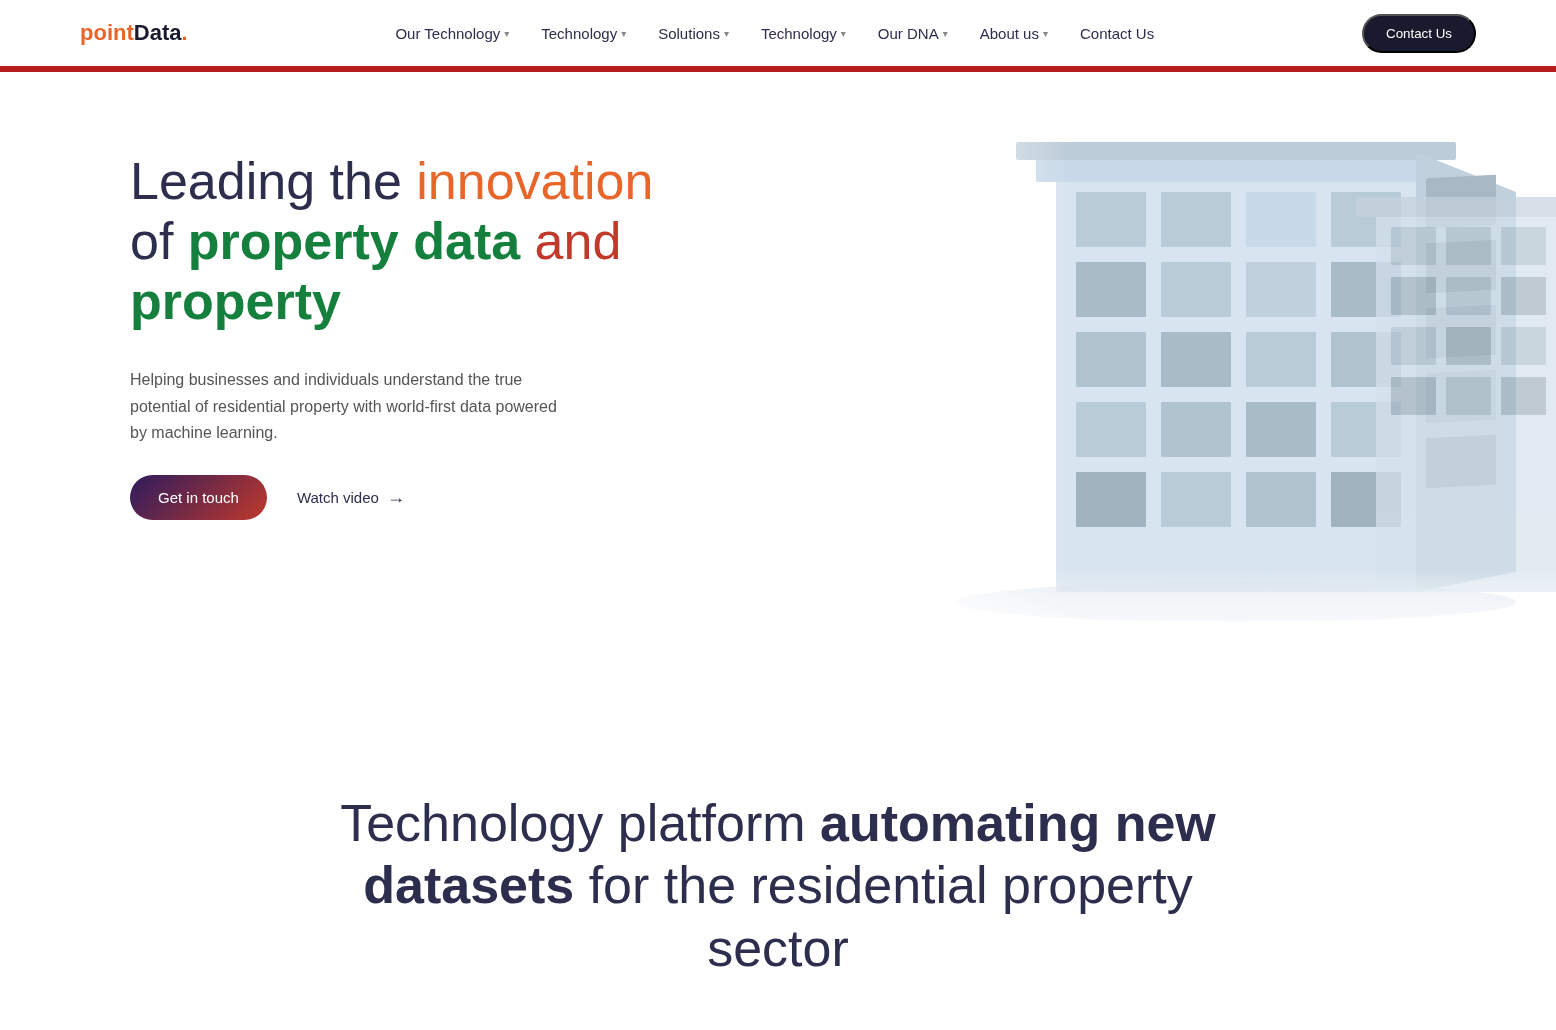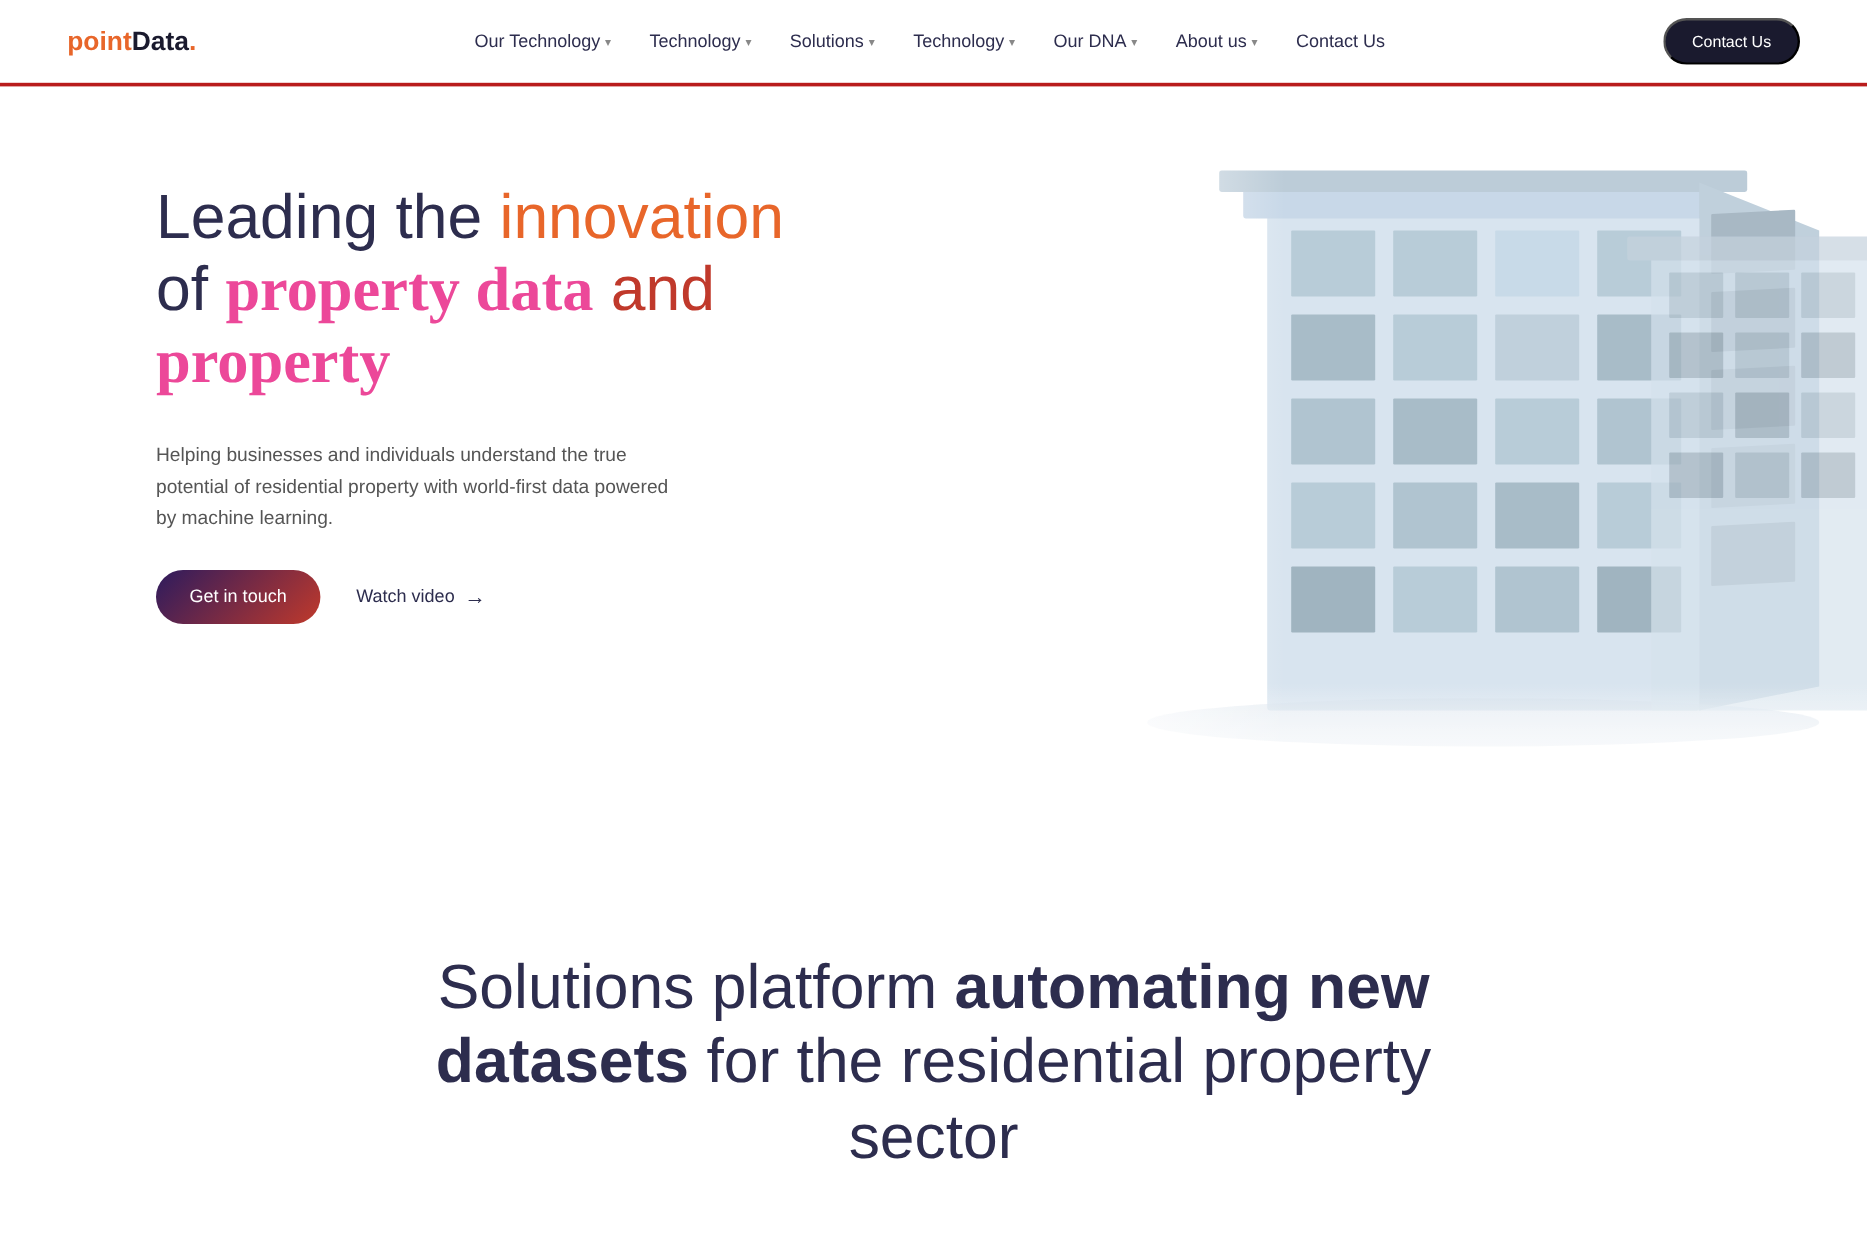--- a/index.html
+++ b/index.html
@@ -3,23 +3,23 @@
   <meta charset="utf-8">
   <style>
     * { margin: 0; padding: 0; box-sizing: border-box; }
     body { font-family: -apple-system, BlinkMacSystemFont, 'Segoe UI', sans-serif; background: #fff; overflow-x: hidden; }
 
     
     nav {
       display: flex;
       align-items: center;
       justify-content: space-between;
-      padding: 0 56px;
+      padding: 0 80px;
       height: 72px;
-      border-bottom: 3px solid #b91c1c;
+      border-bottom: 6px solid #b91c1c;
       position: relative;
       z-index: 10;
       background: #fff;
     }
     .logo {
       font-size: 22px;
       font-weight: 400;
       color: #e8662a;
       cursor: pointer;
     }
@@ -73,23 +73,22 @@
       line-height: 1.15;
       margin-bottom: 36px;
       color: #2d2d4e;
       font-weight: 400;
     }
     .hero-title .highlight-orange {
       color: #e8662a;
       font-weight: 400;
     }
     .hero-title .highlight-bold {
-      color: #ec4899;
+      color: #15803d;
       font-weight: 800;
-      font-family: Liberation Serif, serif;
     }
     .hero-title .highlight-bold-orange {
       color: #c0392b;
       font-weight: 400;
     }
     .hero-description {
       font-size: 16px;
       line-height: 1.65;
       color: #555;
       margin-bottom: 28px;
@@ -331,15 +330,15 @@
       </defs>
       <rect x="0" y="0" width="700" height="620" fill="url(#leftFade)"></rect>
     </svg>
   </div>
 
   <div class="hero-fade"></div>
 </section>
 
 <section class="section-2">
   <h2 class="section-2-title">
-    <span>Solutions platform </span><span class="bold">automating new<br>datasets</span><span> for the residential property sector</span>
+    <span>Technology platform </span><span class="bold">automating new<br>datasets</span><span> for the residential property sector</span>
   </h2>
 </section>
 
 </body></html>

